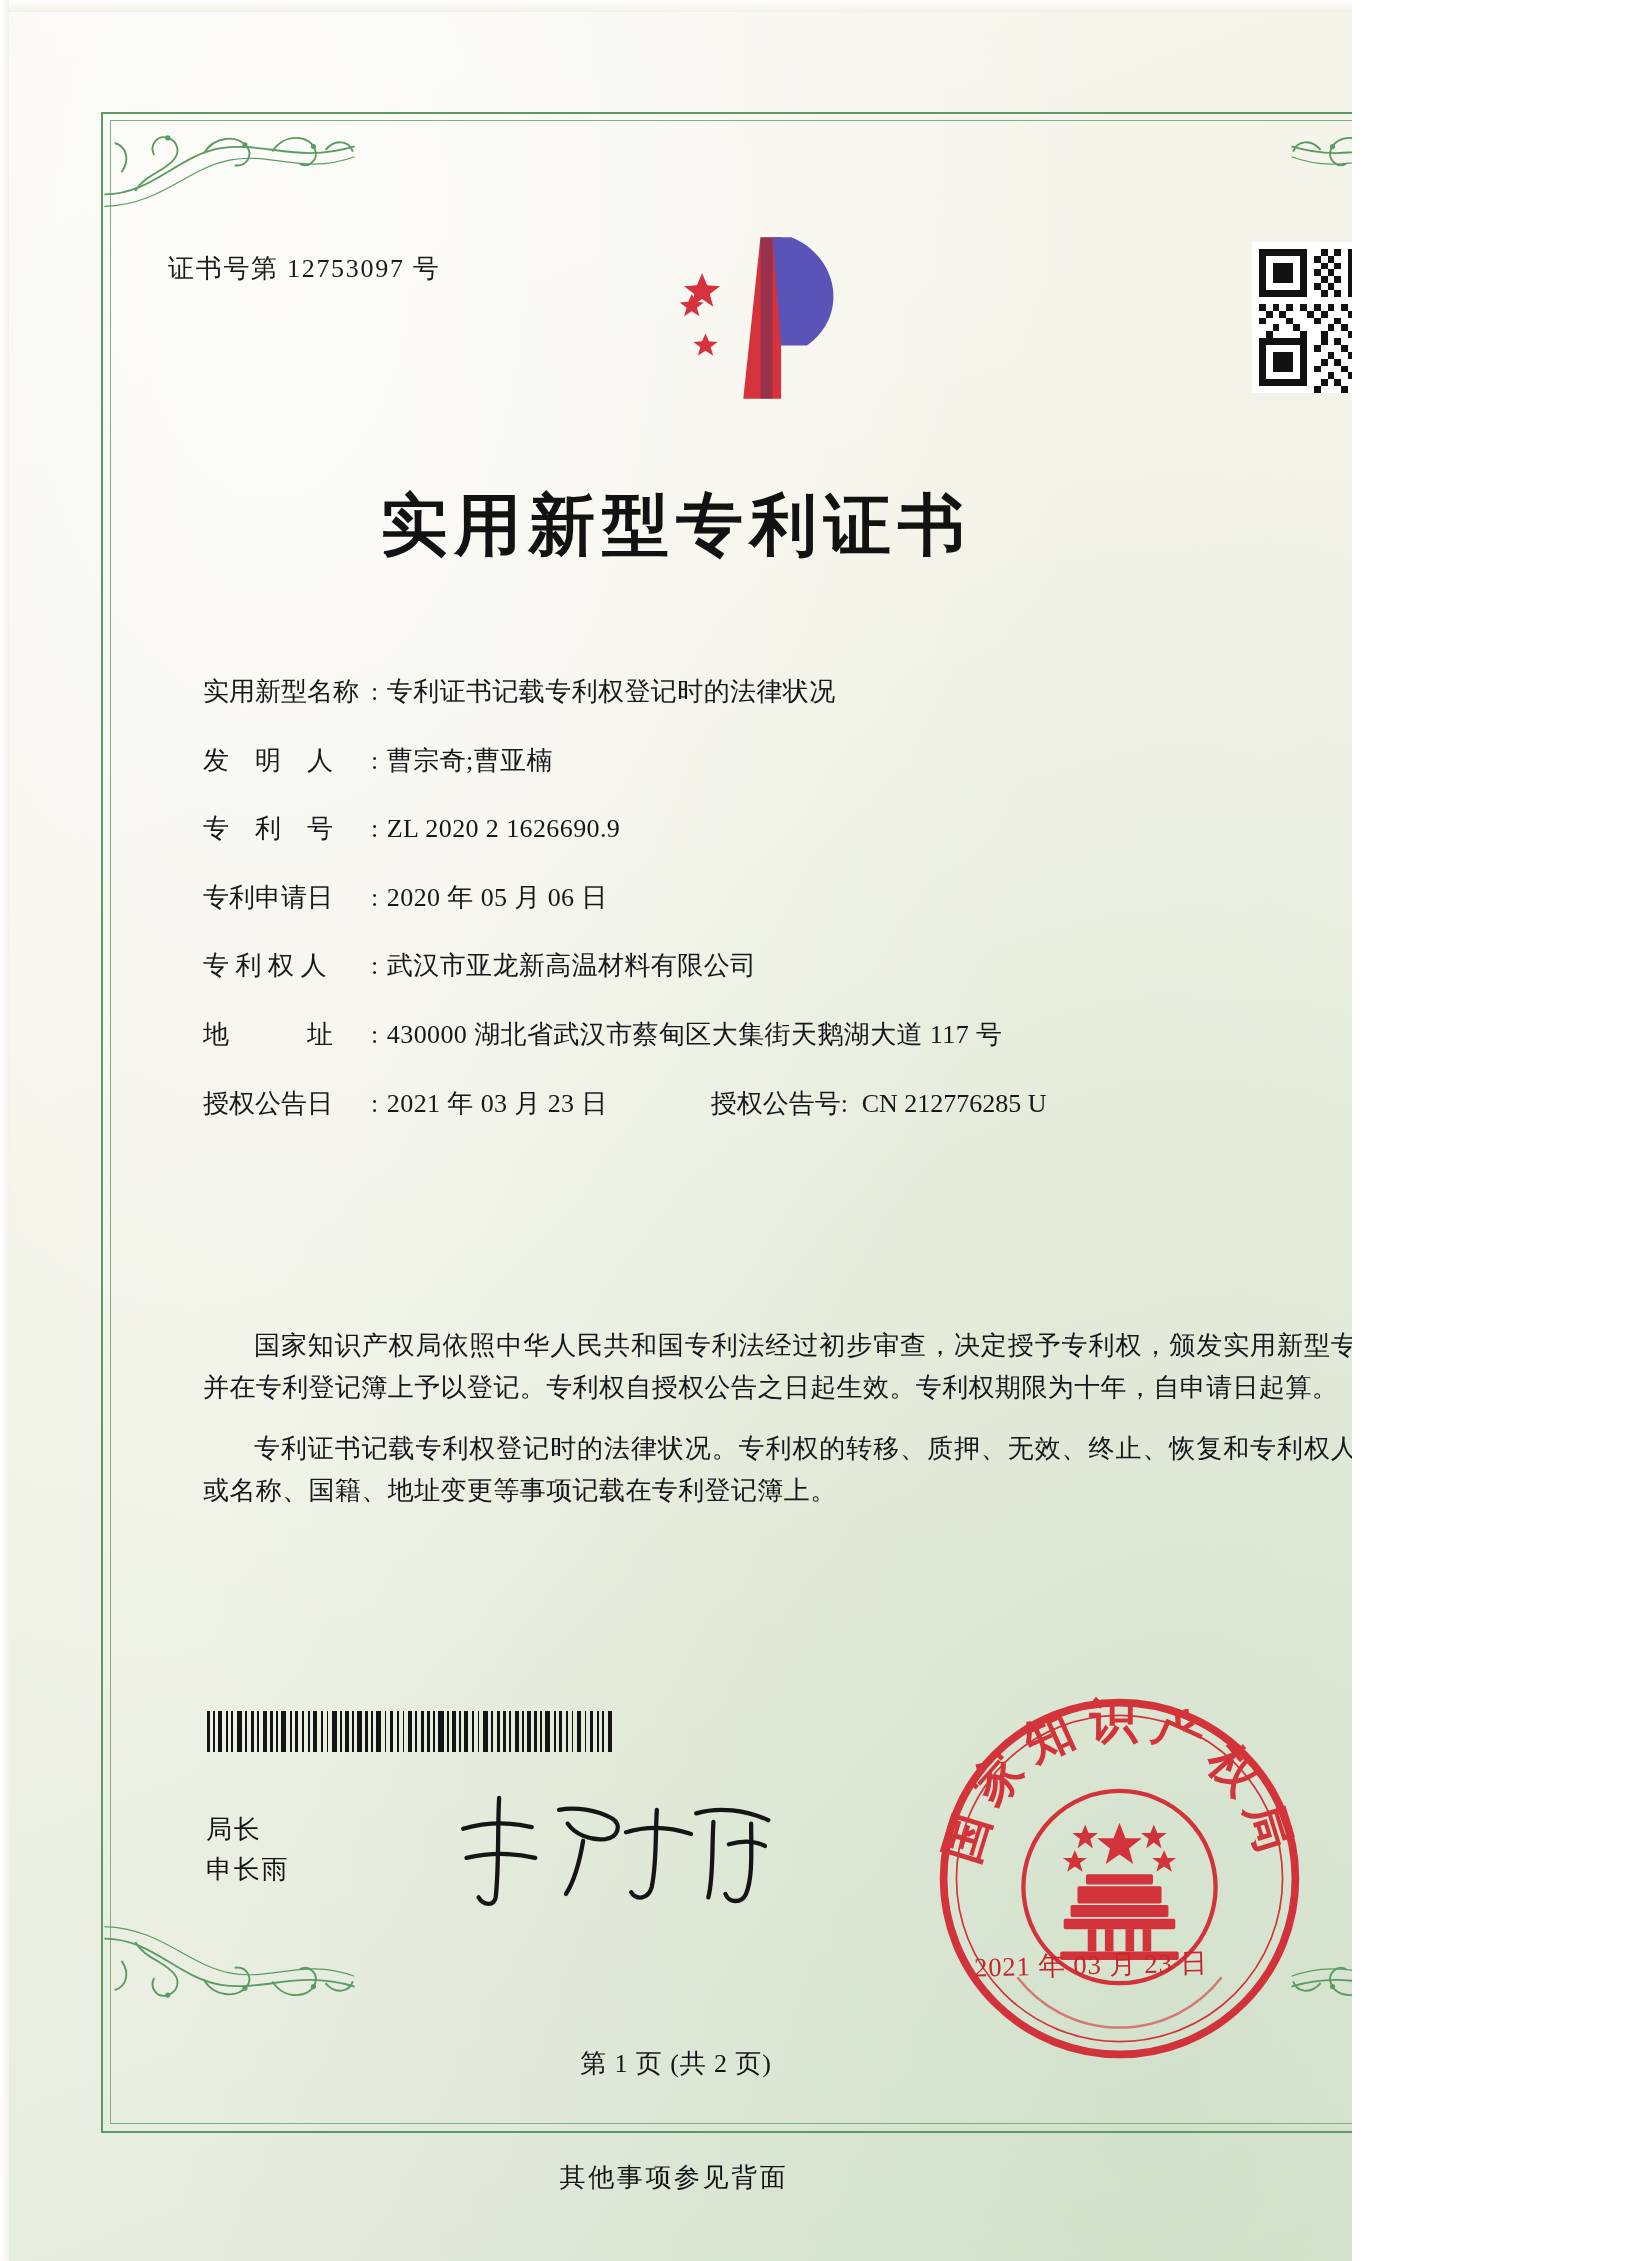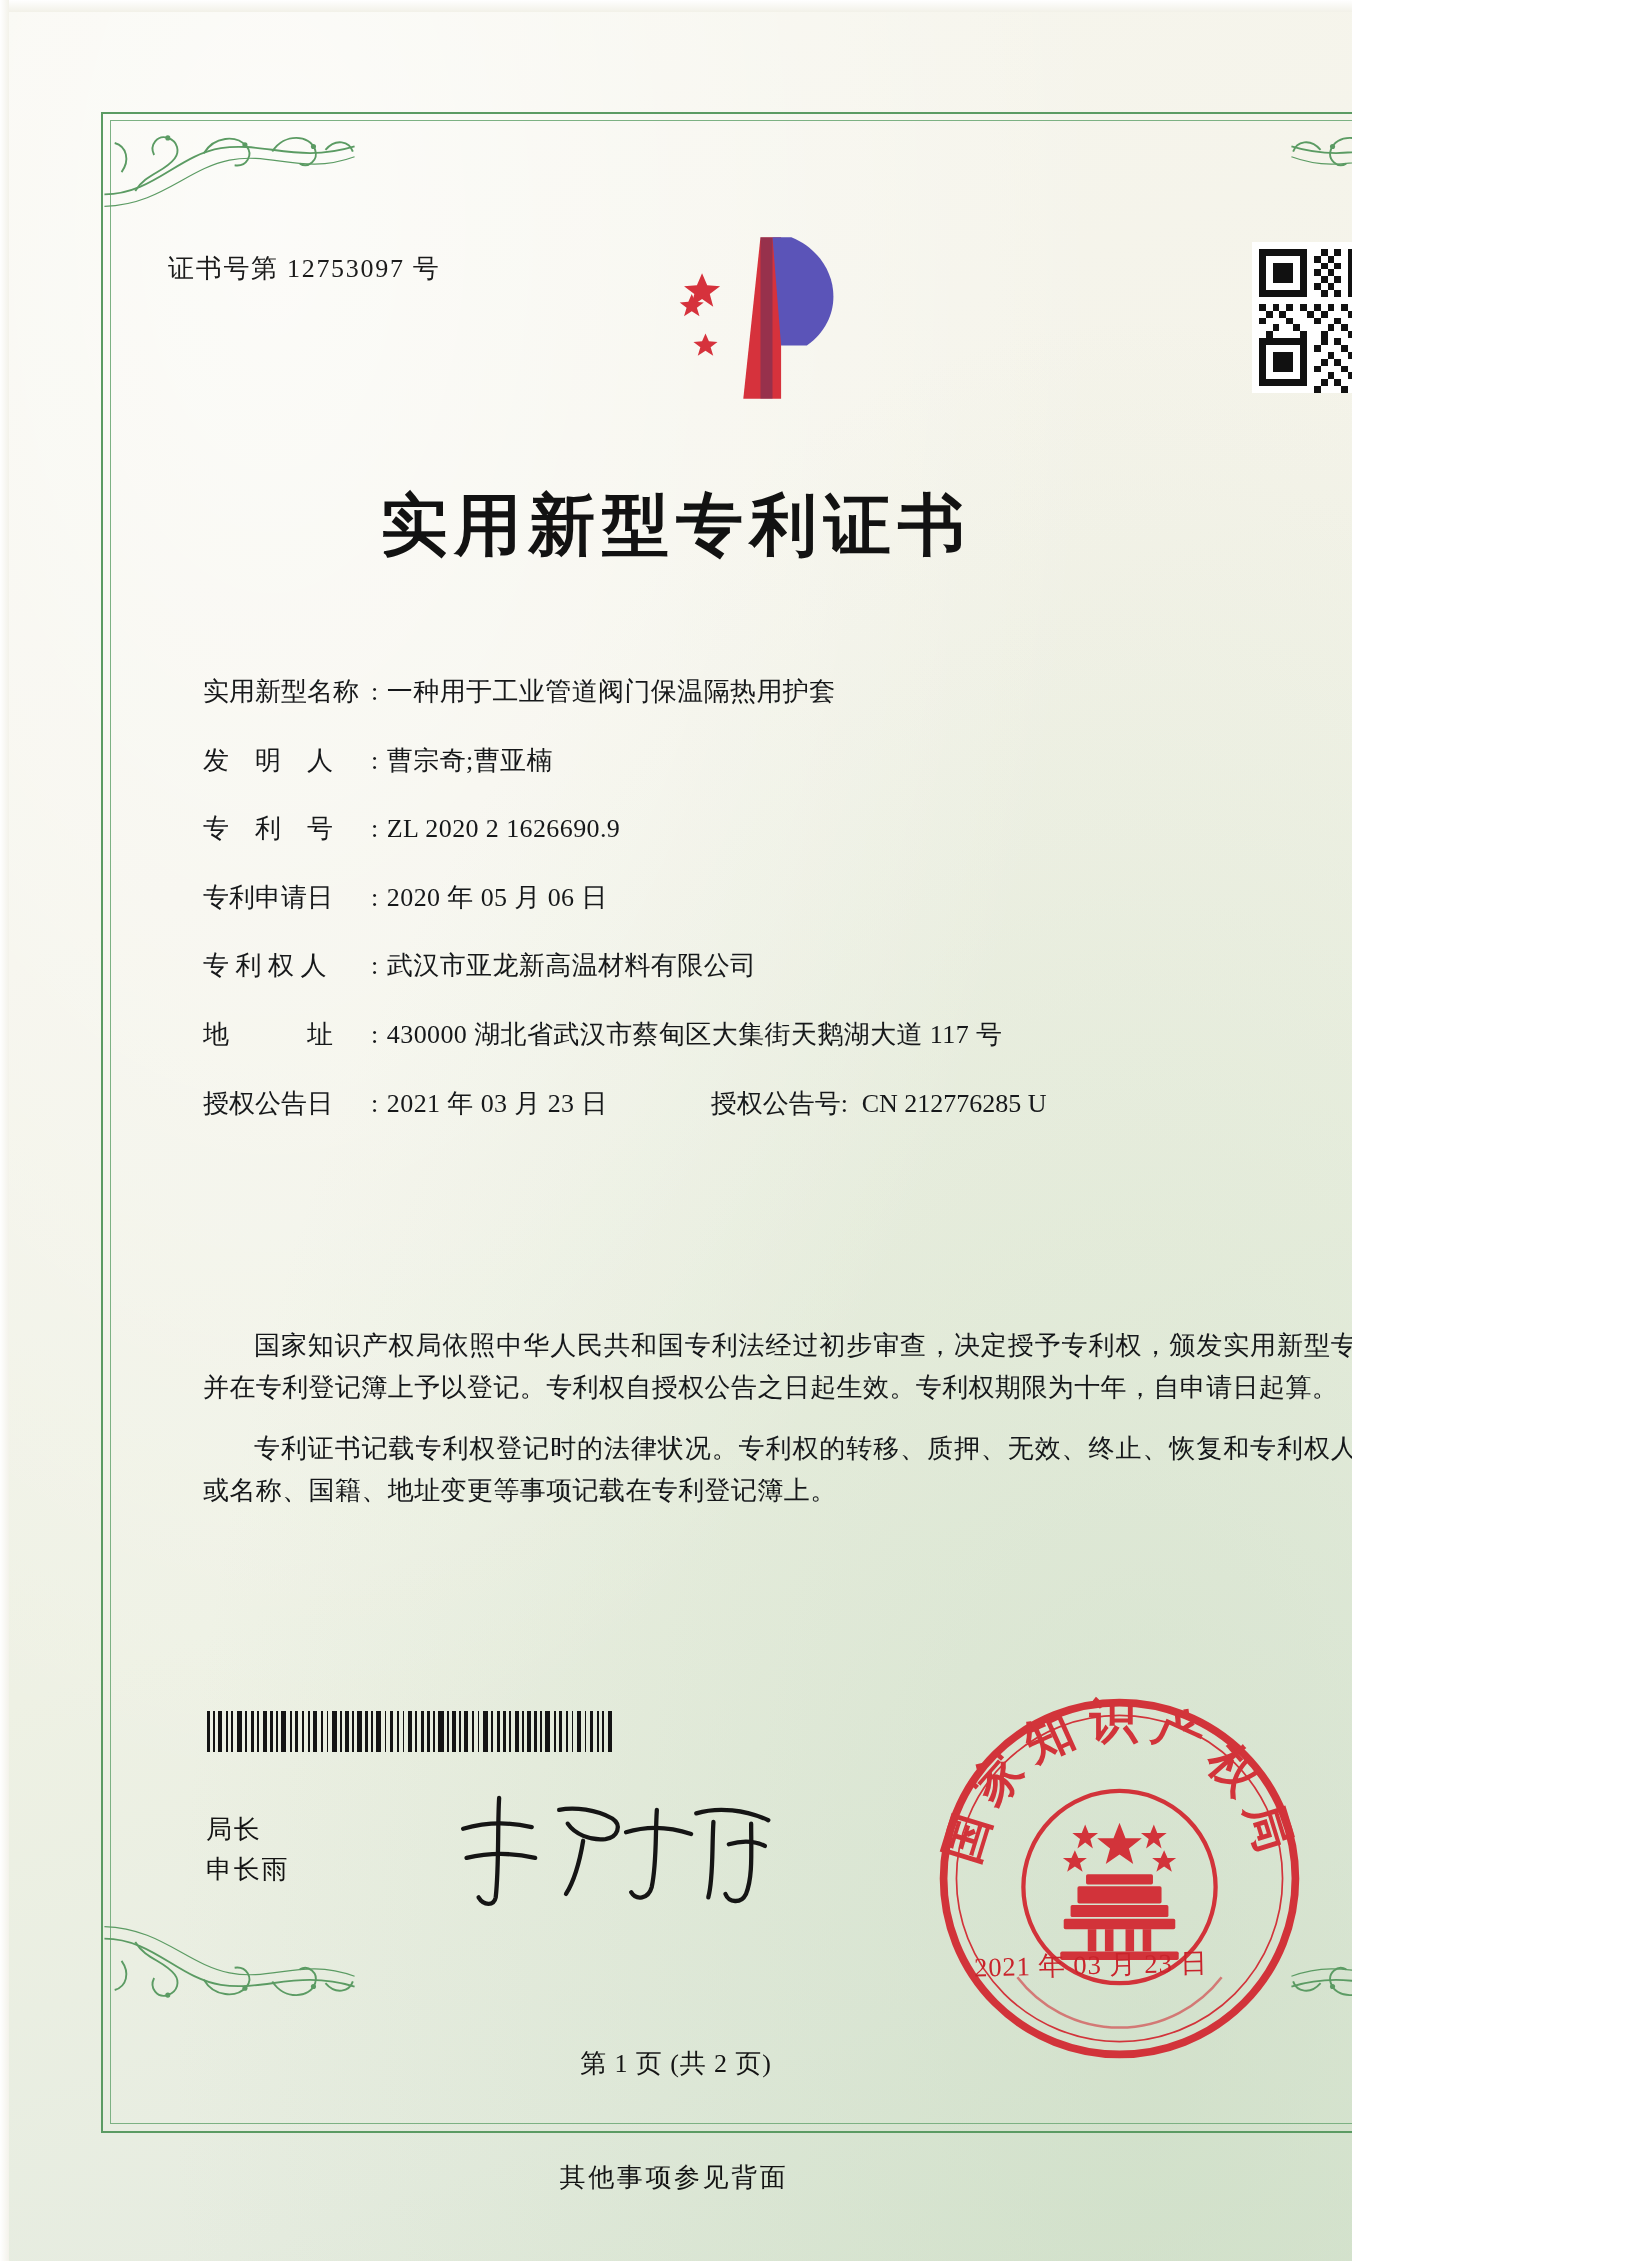--- a/index.html
+++ b/index.html
@@ -407,21 +407,21 @@
       <rect x="19" y="21" width="1" height="1"></rect>
     </g>
   </svg>
 
   <div class="title">实用新型专利证书</div>
 
   <div class="fields">
     <div class="field-row">
       <span class="field-label">实用新型名称</span>
       <span class="field-colon">:</span>
-      <span class="field-value">一种用于工业管道阀门保温隔热用护套</span>
+      <span class="field-value">专利证书记载专利权登记时的法律状况</span>
     </div>
     <div class="field-row">
       <span class="field-label">发　明　人</span>
       <span class="field-colon">:</span>
       <span class="field-value">曹宗奇;曹亚楠</span>
     </div>
     <div class="field-row">
       <span class="field-label">专　利　号</span>
       <span class="field-colon">:</span>
       <span class="field-value">ZL 2020 2 1626690.9</span>

